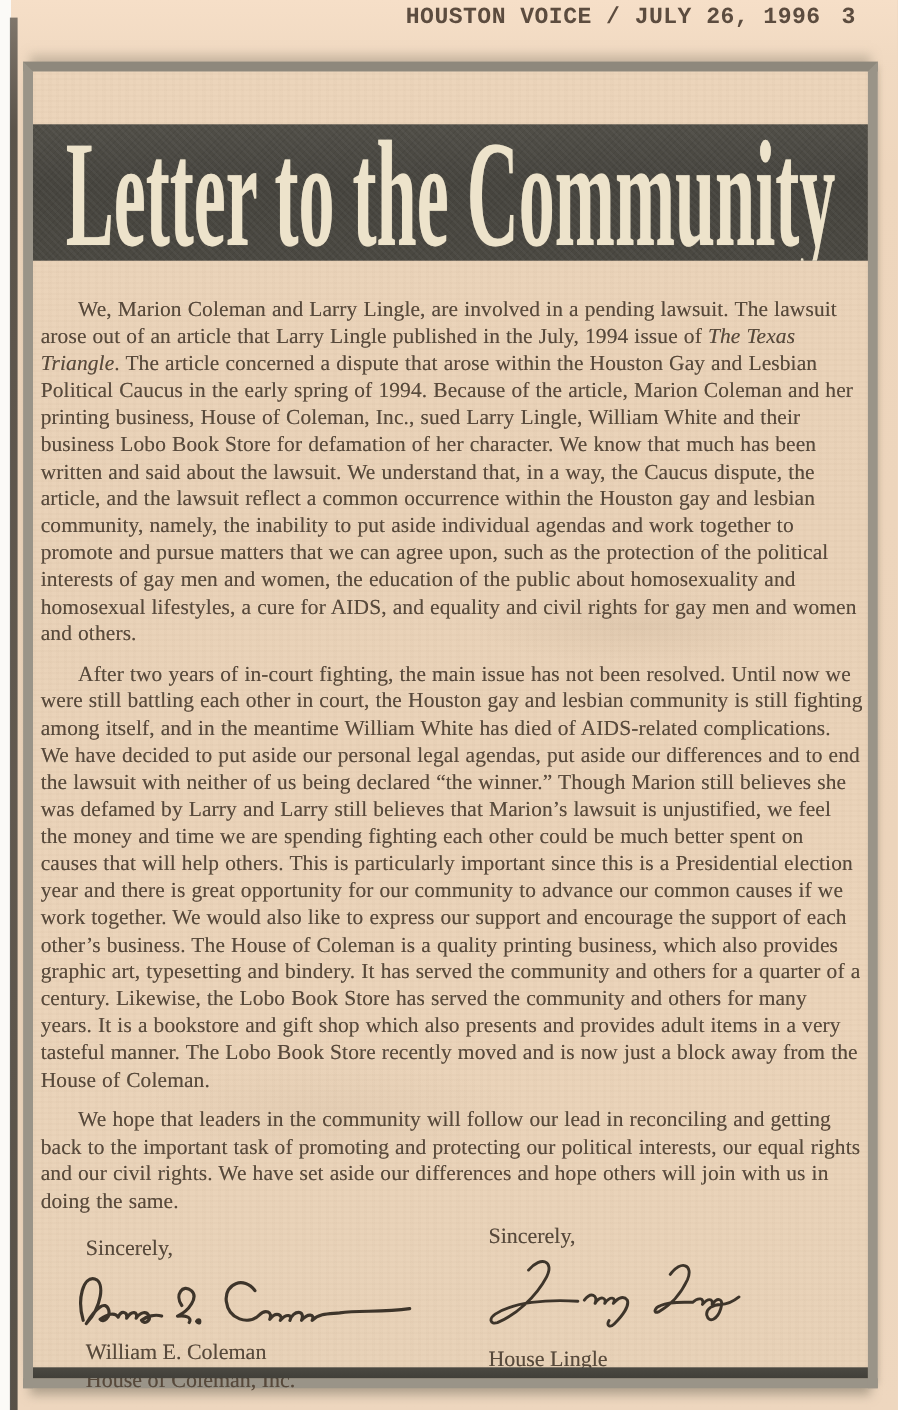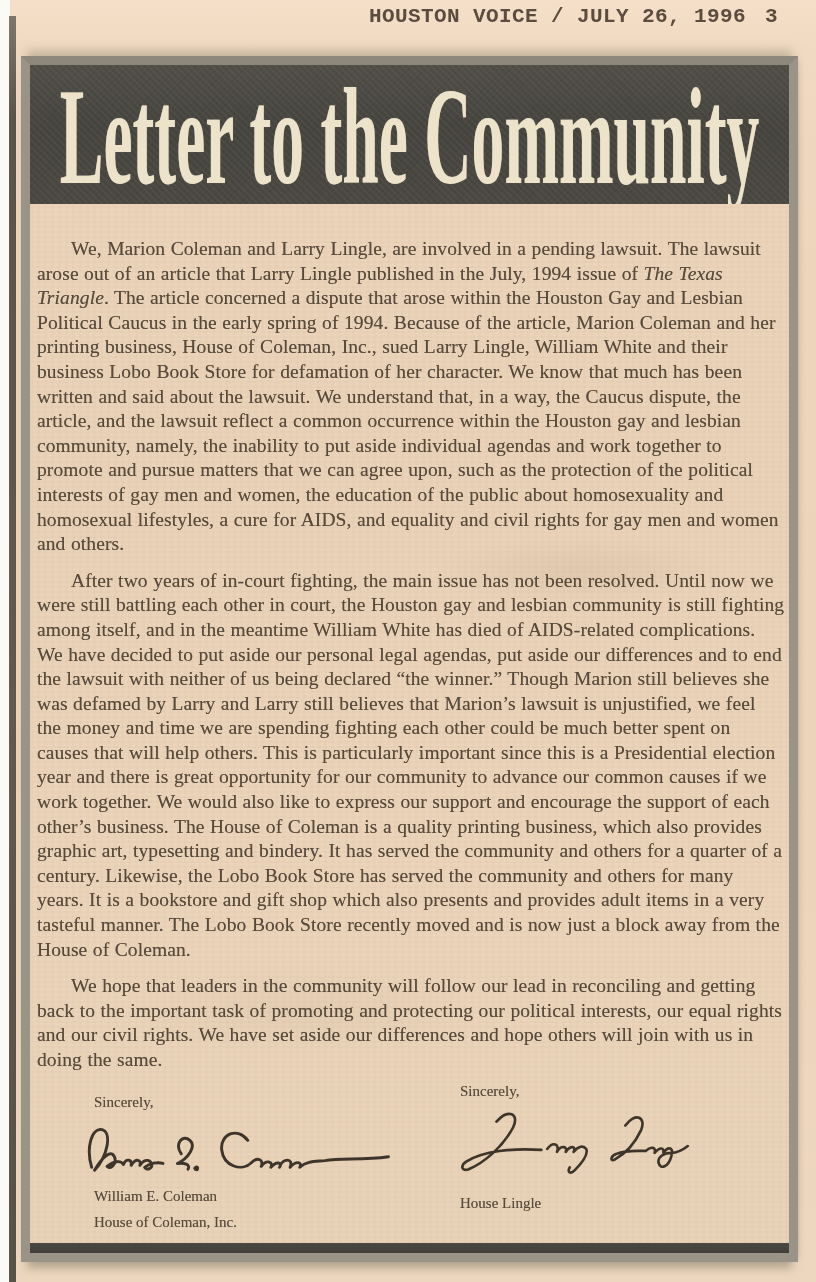--- a/index.html
+++ b/index.html
@@ -41,27 +41,28 @@
     border-top-color: #8e887c;
     box-shadow: 0 -12px 9px -6px rgba(160,148,128,.5), 0 12px 9px -6px rgba(130,120,102,.55), 4px 0 6px -4px rgba(140,130,112,.4);
     background:
       repeating-linear-gradient(0deg, rgba(120,90,60,.022) 0 2px, rgba(255,255,255,0) 2px 5px),
       repeating-linear-gradient(90deg, rgba(120,90,60,.018) 0 3px, rgba(255,255,255,0) 3px 7px),
       linear-gradient(180deg, #ecd5bb 0%, #e9d2b8 35%, #ebd4ba 70%, #e8d2b8 100%);
   }
   
   .banner {
     position: relative;
-    height: 139px;
+    height: 124px;
     overflow: hidden;
     display: flex; align-items: center; justify-content: center;
     background:
       repeating-linear-gradient(45deg, rgba(255,255,255,.035) 0 2px, rgba(0,0,0,0) 2px 5px),
       repeating-linear-gradient(-45deg, rgba(0,0,0,.05) 0 1px, rgba(0,0,0,0) 1px 4px),
       linear-gradient(180deg, #504e47 0%, #46443e 45%, #4a4841 100%);
+    margin-top: 48px;
   }
   .banner-title {
     font-family: "Liberation Serif", serif;
     font-weight: bold;
     font-size: 138px;
     line-height: 120px;
     white-space: nowrap;
     color: #ede3cb;
     transform: scaleX(0.475);
     transform-origin: 50% 50%;
@@ -77,23 +78,23 @@
     letter-spacing: .1px;
     word-spacing: .5px;
     text-shadow: 0 0 .5px rgba(87,73,59,.55);
   }
   .body-text p { margin: 0 0 12px 0; text-indent: 34px; }
   .body-text em { font-style: italic; }
   
   .sig-row {
     display: flex;
     margin-top: 16px;
-    padding-left: 64px;
+    padding-left: 48px;
     color: #57493b;
-    font-size: 15px;
+    font-size: 20px;
     line-height: 26px;
     text-shadow: 0 0 .5px rgba(87,73,59,.5);
   }
   .sig-left { width: 366px; flex: 0 0 auto; }
   .sig-right { flex: 0 0 auto; margin-top: -11px; }
   .salutation { margin-bottom: 2px; }
   .sig-svg { display: block; }
   .sig-svg path { fill: none; stroke: #2f271e; stroke-linecap: round; stroke-linejoin: round; opacity: .92; }
   .sig-marion { width: 318px; height: 60px; margin: 4px 0 4px -12px; }
   .sig-larry  { width: 242px; height: 82px; margin: 2px 0 0 -4px; }

